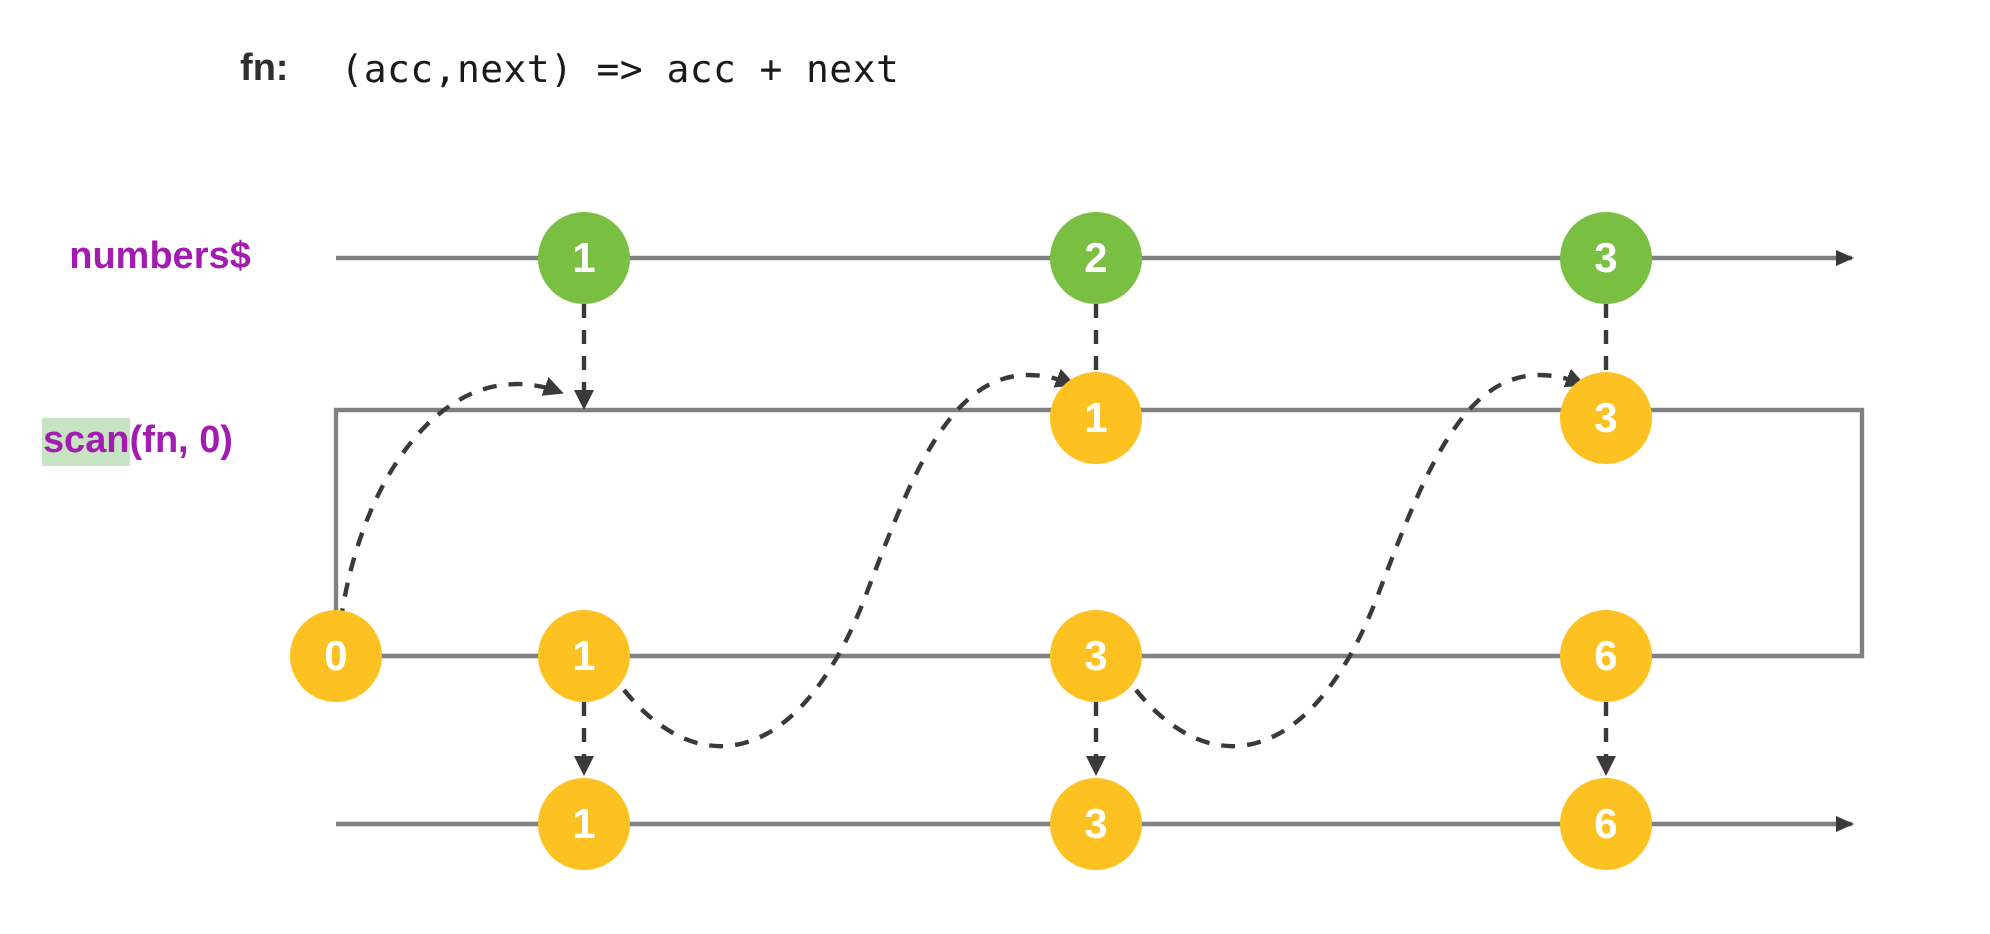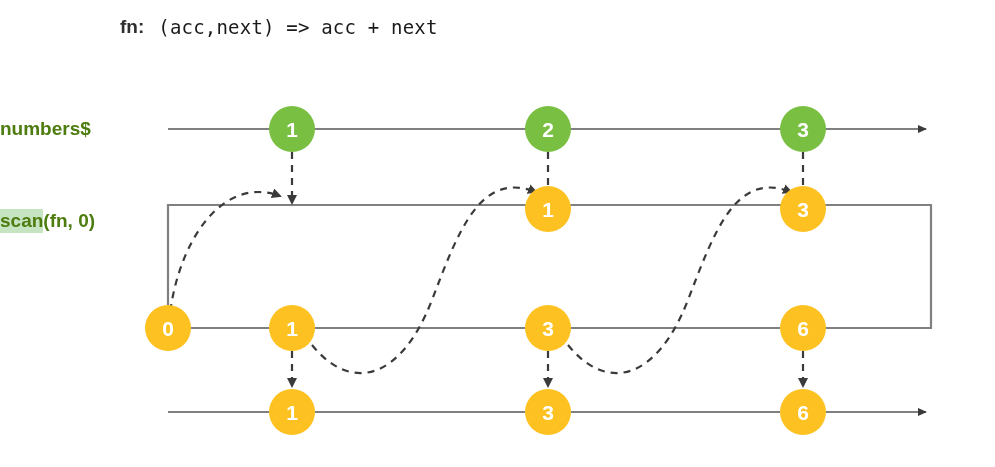--- a/index.html
+++ b/index.html
@@ -21,47 +21,47 @@
     background: #ffffff;
   }
 
   
   #fn-line {
     position: absolute;
     left: 120px;
     top: 16px;
     height: 30px;
     display: flex;
-    align-items: flex-start;
+    align-items: flex-end;
     white-space: pre;
   }
   #fn-label {
     font-family: "Liberation Sans", sans-serif;
     font-weight: bold;
     font-size: 19px;
     color: #2e2e2e;
     letter-spacing: 0px;
   }
   #fn-body {
     font-family: "DejaVu Sans Mono", monospace;
     font-size: 19px;
     color: #1a1a1a;
-    margin-left: 14px;
+    margin-left: 26px;
     letter-spacing: 0.2px;
   }
 
   
   .row-label {
     position: absolute;
     font-family: "Liberation Sans", sans-serif;
     font-weight: bold;
     font-size: 19px;
-    color: #4d7c0f;
+    color: #a21caf;
     white-space: pre;
-    text-align: left;
+    text-align: center;
     transform: translateY(-50%);
   }
   #label-numbers { left: 0px;  top: 129px; width: 160px; }
   #label-sum     { left: 0px;  top: 412px; width: 160px; }
   #label-scan    { left: 0px;  top: 221px; width: 138px; }
   #label-scan .hl {
     background: #c6e3c2;
     padding: 1px 0 2px 0;
   }
 

